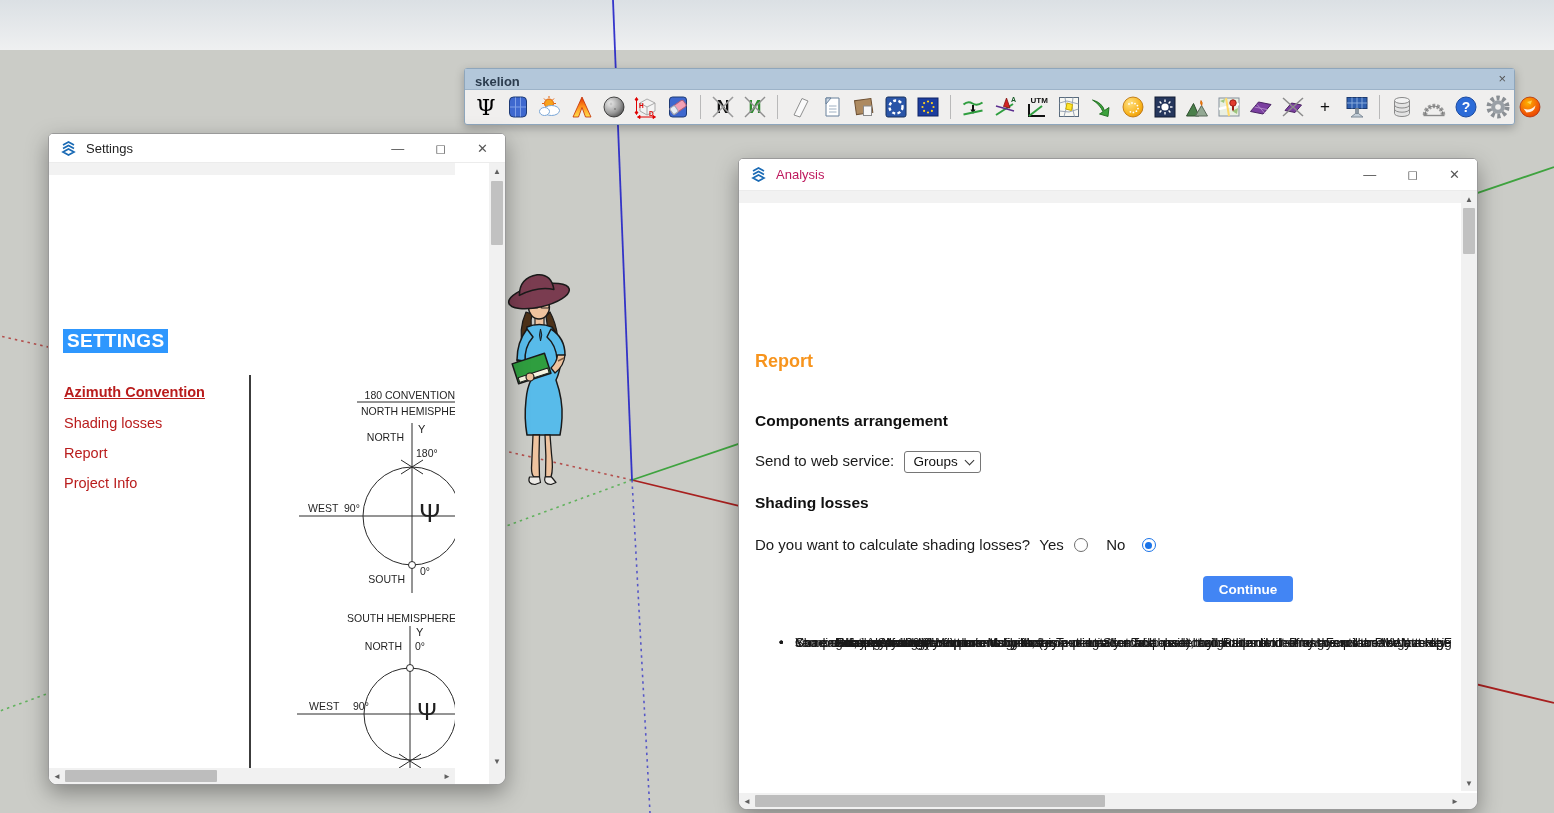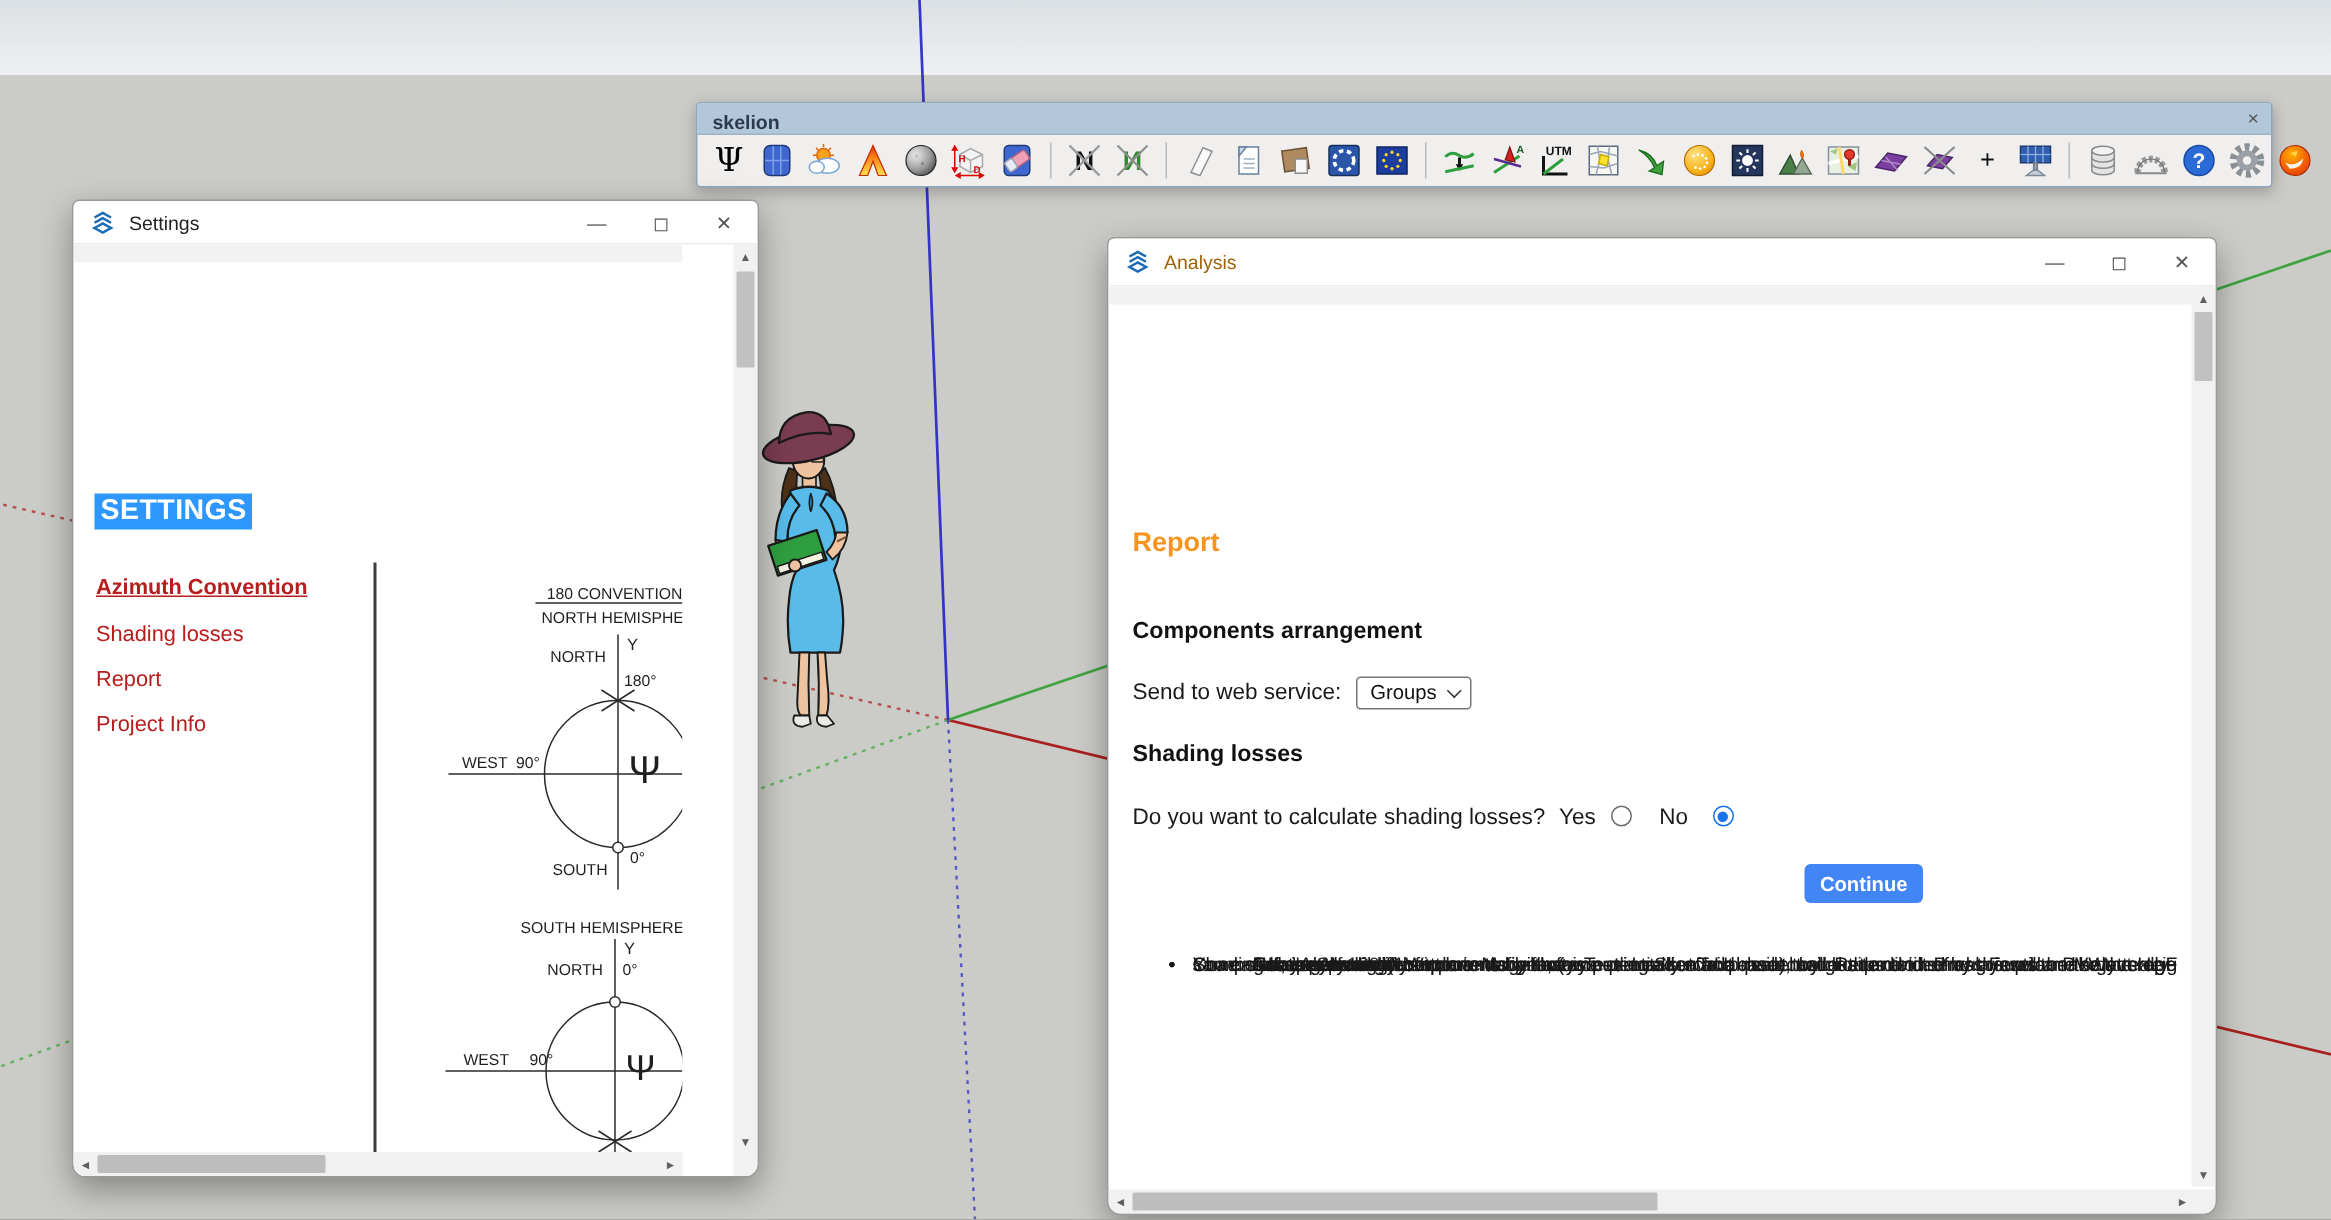--- a/index.html
+++ b/index.html
@@ -58,21 +58,21 @@
   #analysis .content{position:absolute;left:0;top:32px;width:724px;height:600px;overflow:hidden;background:#fff}
   .report-h{position:absolute;left:16px;top:160px;color:#f7941d;font-weight:bold;font-size:18px}
   .section-h{position:absolute;left:16px;color:#111;font-weight:bold;font-size:15.5px}
   .body-line{position:absolute;left:16px;color:#1a1a1a;font-size:15px;white-space:nowrap}
   .fake-select{display:inline-flex;align-items:center;gap:8px;border:1px solid #767676;border-radius:3px;
        padding:2px 7px 3px 8px;font-size:13.5px;color:#111;background:#fff;margin-left:6px}
   .chev{width:7px;height:7px;border-right:1.6px solid #333;border-bottom:1.6px solid #333;transform:rotate(45deg);margin-top:-3px}
   .radio{display:inline-block;width:14px;height:14px;border:1.5px solid #6e6e6e;border-radius:50%;vertical-align:-2px;background:#fff}
   .radio.sel{border-color:#1a73e8;position:relative}
   .radio.sel::after{content:"";position:absolute;left:2.5px;top:2.5px;width:7px;height:7px;border-radius:50%;background:#1a73e8}
-  .btn-continue{position:absolute;left:464px;top:385px;width:79px;height:26px;background:#4285f4;color:#fff;
+  .btn-continue{position:absolute;left:464px;top:385px;width:90px;height:26px;background:#4285f4;color:#fff;
        font-weight:bold;font-size:13.5px;border:none;border-radius:4px;display:flex;align-items:center;justify-content:center}
   .notes{position:absolute;left:16px;top:431px;width:708px;font-size:13px;color:#1a1a1a}
   .nrow{position:relative;white-space:nowrap;line-height:16px}
   .b1{position:absolute;left:24px}
   .t1{position:absolute;left:40px}
   .b2{position:absolute;left:64px}
   .t2{position:absolute;left:80px}
 </style>
 </head>
 <body>
@@ -590,21 +590,21 @@
 
   <div id="analysis" class="window">
     <div class="titlebar">
       <svg width="17" height="17" viewBox="0 0 17 17">
         <g fill="none" stroke="#1b6bb5" stroke-width="1.7">
           <path d="M3 5 L8.5 2 L14 5"></path>
             <path d="M3 8.5 L8.5 5.5 L14 8.5"></path>
             <path d="M3 12 L8.5 9 L14 12 L8.5 15 Z"></path>
         </g>
         </svg>
-      <span class="title" style="color:#a16207">Analysis</span>
+      <span class="title" style="color:#be185d">Analysis</span>
       <div class="win-controls">
         <span class="win-btn">—</span>
         <span class="win-btn">◻</span>
         <span class="win-btn">✕</span>
       </div>
     </div>
 
     <div class="content">
       <div class="graystrip" style="top:0"></div>
 

